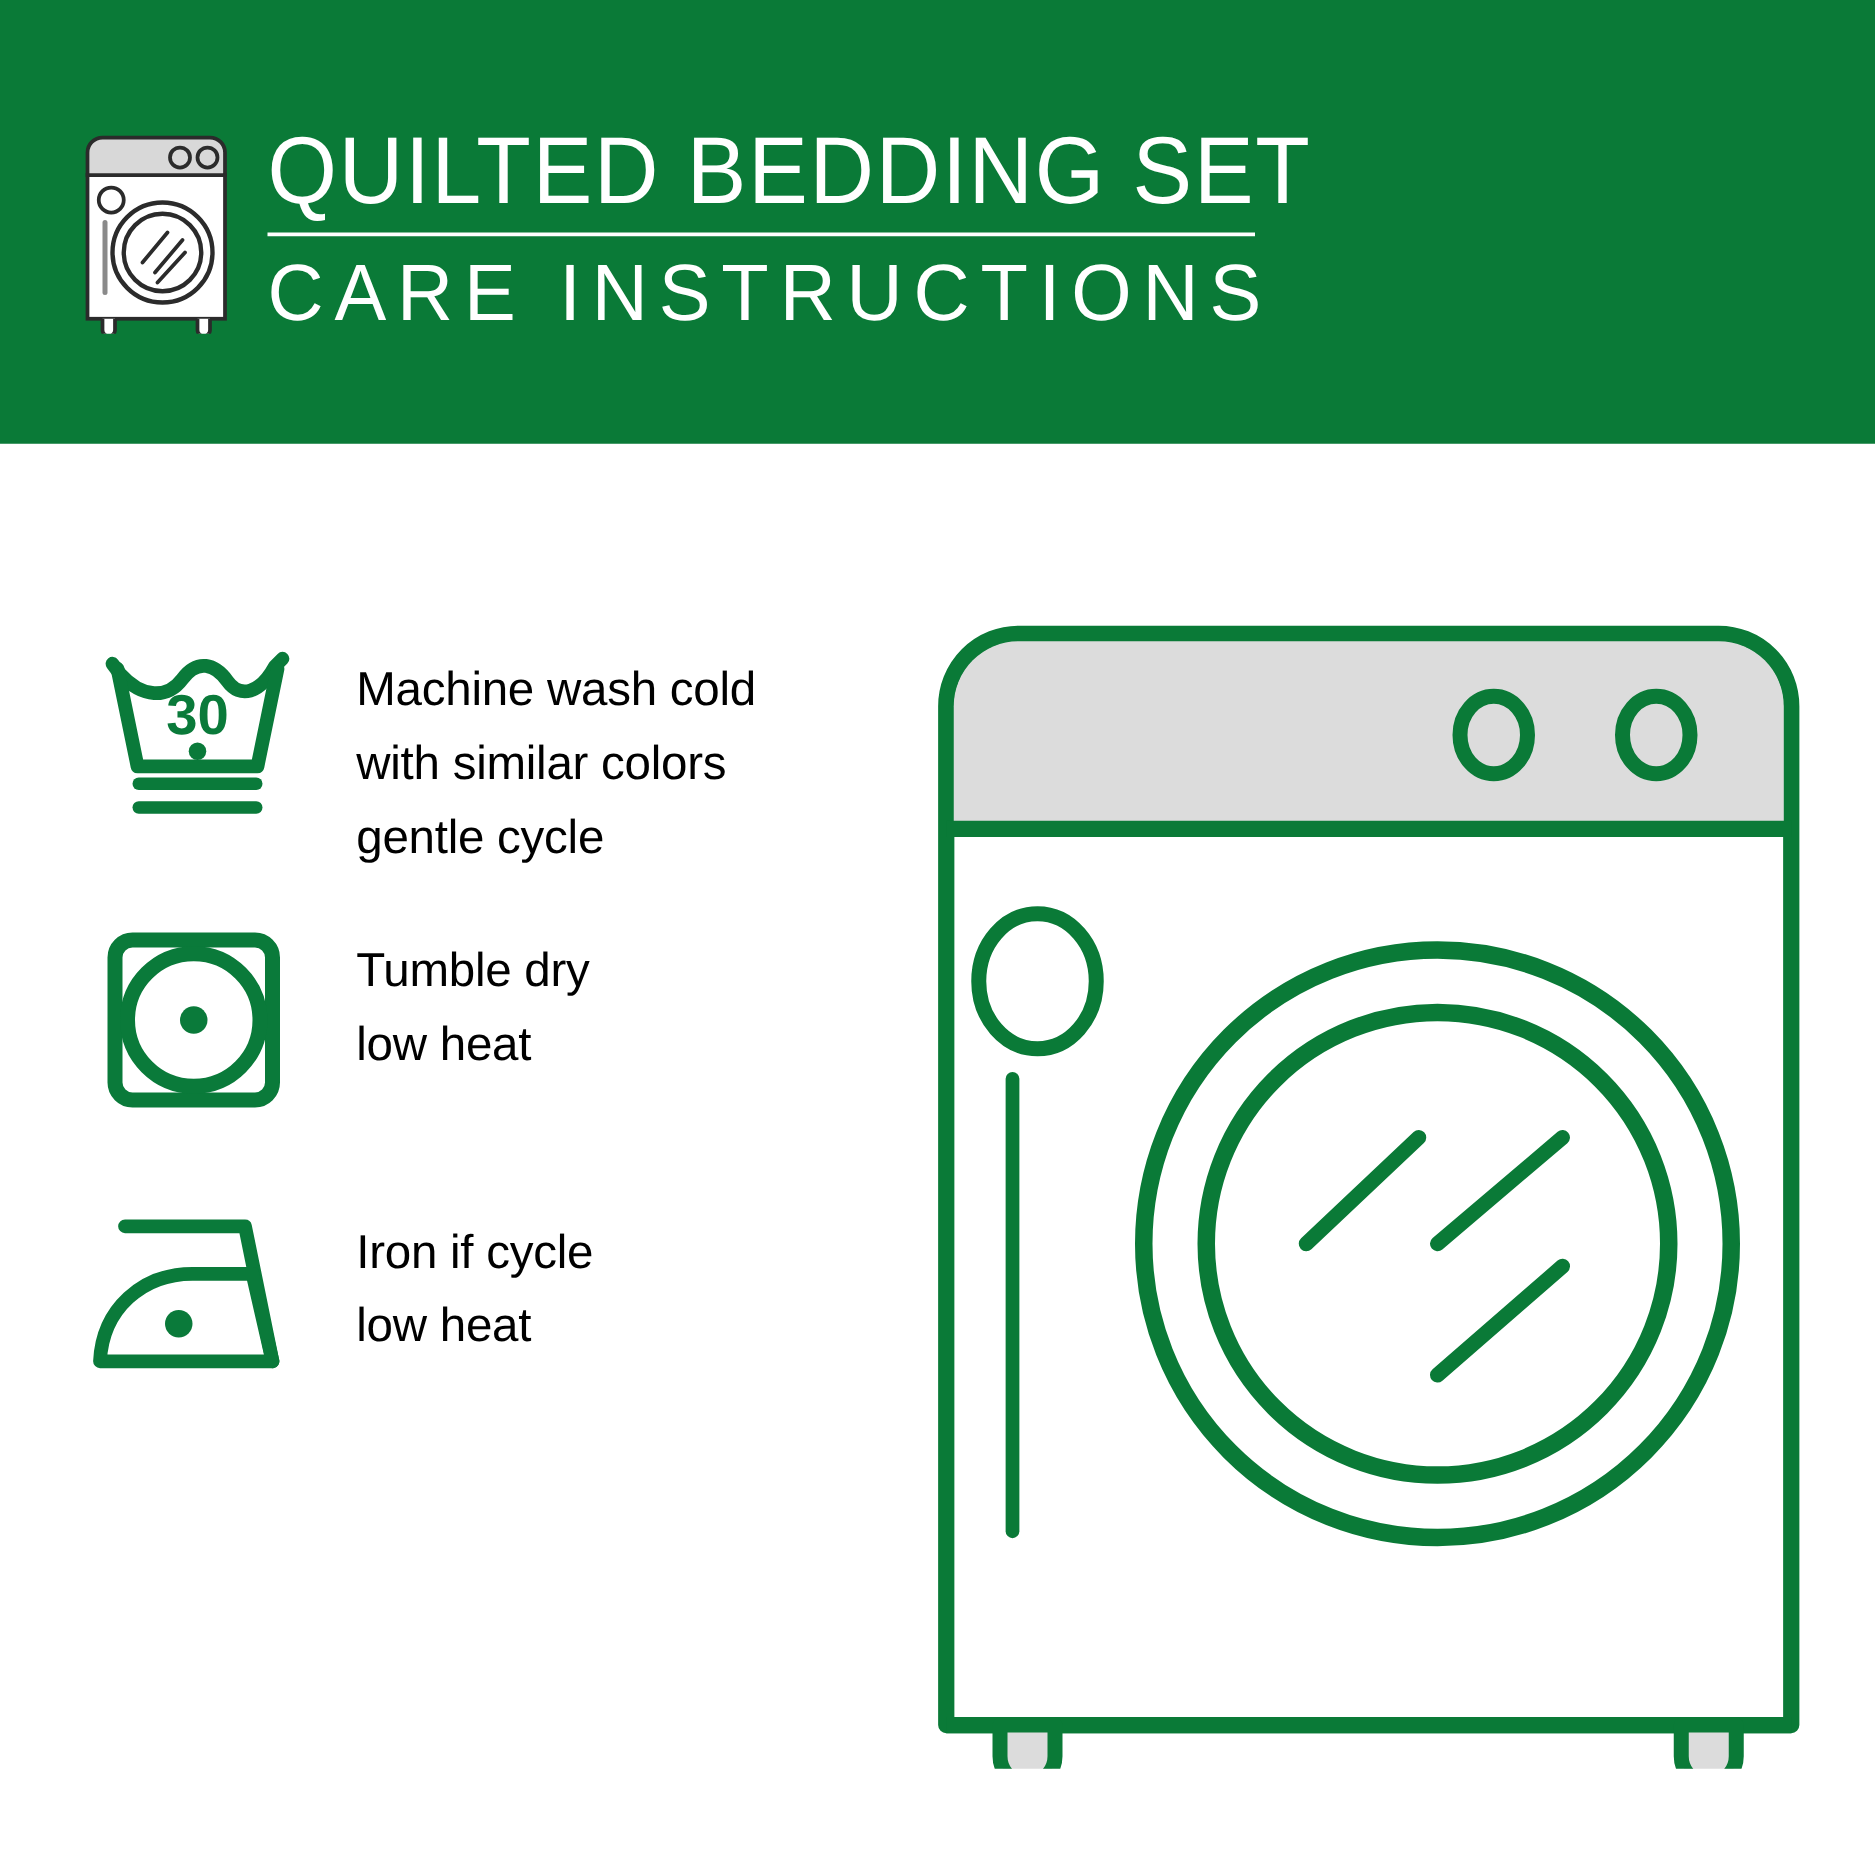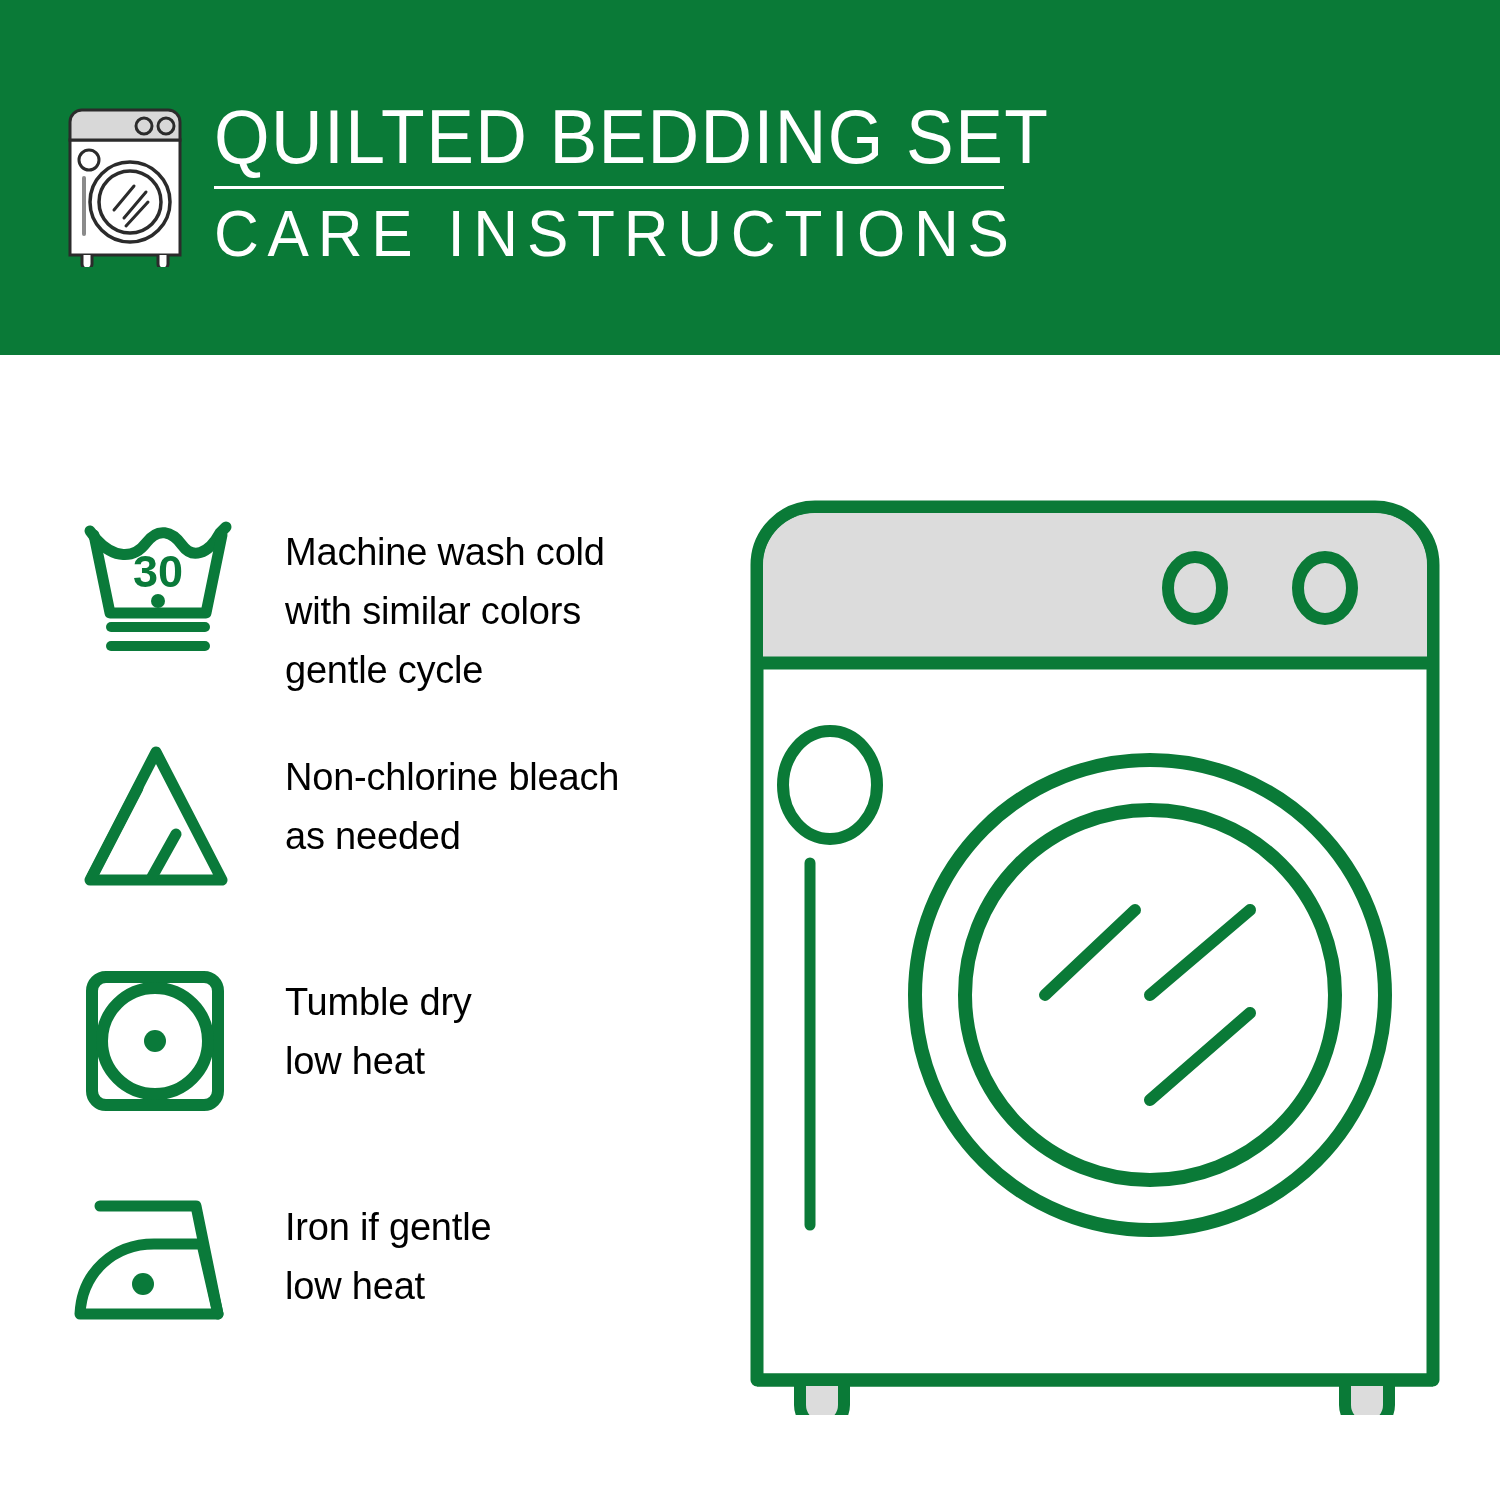--- a/index.html
+++ b/index.html
@@ -165,31 +165,20 @@
 
         <rect x="26" y="105" width="104" height="10" rx="5" fill="#0a7a3a"></rect>
         <rect x="26" y="124" width="104" height="10" rx="5" fill="#0a7a3a"></rect>
       </svg>
     </div>
     <div class="care-row-text">Machine wash cold
 with similar colors
 gentle cycle</div>
   </div>
 
-  <div class="care-row">
-    <div class="care-row-icon">
-      <svg width="155" height="150" viewBox="0 0 155 150">
-        <path d="M76 10 L142 138 H10 Z" fill="none" stroke="#0a7a3a" stroke-width="11" stroke-linejoin="round"></path>
-        <line x1="58" y1="46" x2="12" y2="135" stroke="#0a7a3a" stroke-width="11" stroke-linecap="round"></line>
-        <line x1="96" y1="92" x2="72" y2="135" stroke="#0a7a3a" stroke-width="11" stroke-linecap="round"></line>
-      </svg>
-    </div>
-    <div class="care-row-text">Non-chlorine bleach
-as needed</div>
-  </div>
 
   <div class="care-row">
     <div class="care-row-icon">
       <svg width="155" height="150" viewBox="0 0 155 150">
         <rect x="12" y="10" width="126" height="128" rx="14" ry="14" fill="none" stroke="#0a7a3a" stroke-width="12"></rect>
         <circle cx="75" cy="74" r="53" fill="none" stroke="#0a7a3a" stroke-width="12"></circle>
         <circle cx="75" cy="74" r="11" fill="#0a7a3a"></circle>
       </svg>
     </div>
     <div class="care-row-text">Tumble dry
@@ -199,21 +188,21 @@
   <div class="care-row">
     <div class="care-row-icon">
       <svg width="165" height="135" viewBox="0 0 165 135">
 
         <path d="M30 14 H126 L148 122" fill="none" stroke="#0a7a3a" stroke-width="11" stroke-linecap="round" stroke-linejoin="round"></path>
 
         <path d="M10 122 C12 80 44 52 84 52 H132 L148 122 Z" fill="none" stroke="#0a7a3a" stroke-width="11" stroke-linejoin="round"></path>
         <circle cx="73" cy="92" r="11" fill="#0a7a3a"></circle>
       </svg>
     </div>
-    <div class="care-row-text">Iron if gentle
+    <div class="care-row-text">Iron if cycle
 low heat</div>
   </div>
 
 </div>
 
 <svg id="machine-illustration" viewBox="0 0 700 920">
 
   <path d="M12 885 V70 A58 58 0 0 1 70 12 H630 A58 58 0 0 1 688 70 V885 Z" fill="#ffffff" stroke="#0a7a37" stroke-width="13" stroke-linejoin="round"></path>
 
   <path d="M18 70 A52 52 0 0 1 70 18 H630 A52 52 0 0 1 682 70 V168 H18 Z" fill="#dcdcdc"></path>

